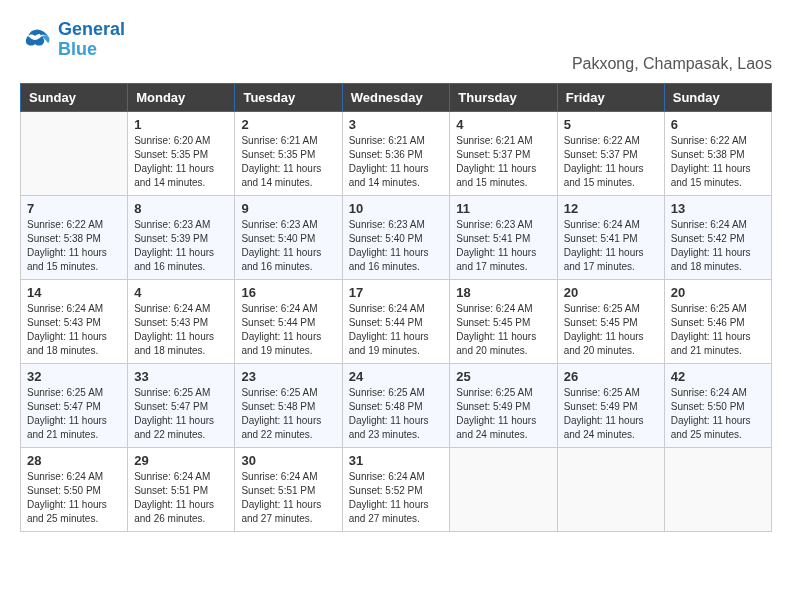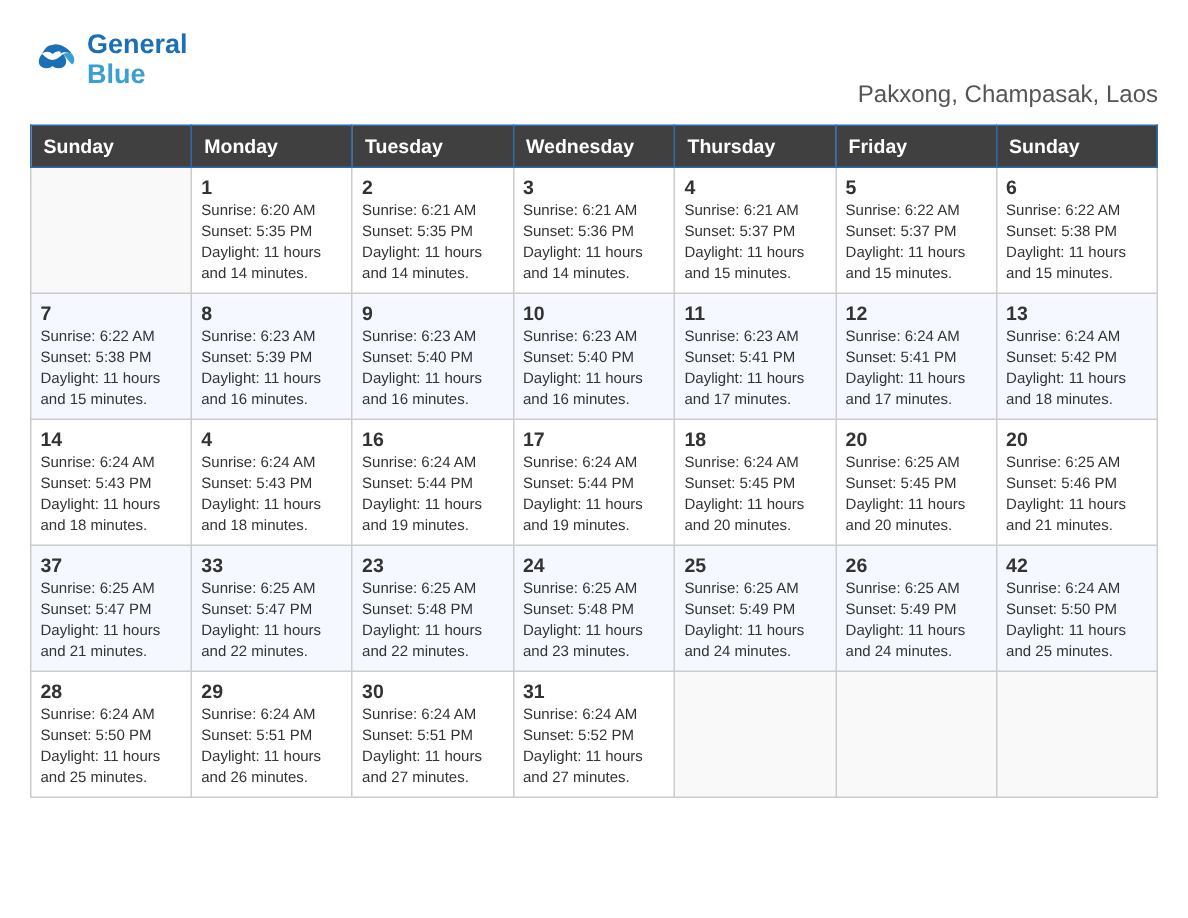--- a/index.html
+++ b/index.html
@@ -267,21 +267,21 @@
         <td>
           <span class="day-number">20</span>
           <div class="day-info" style="white-space: pre-line;">Sunrise: 6:25 AM
 Sunset: 5:46 PM
 Daylight: 11 hours
 and 21 minutes.</div>
         </td>
       </tr>
       <tr>
         <td>
-          <span class="day-number">37</span>
+          <span class="day-number">32</span>
           <div class="day-info" style="white-space: pre-line;">Sunrise: 6:25 AM
 Sunset: 5:47 PM
 Daylight: 11 hours
 and 21 minutes.</div>
         </td>
         <td>
           <span class="day-number">33</span>
           <div class="day-info" style="white-space: pre-line;">Sunrise: 6:25 AM
 Sunset: 5:47 PM
 Daylight: 11 hours

